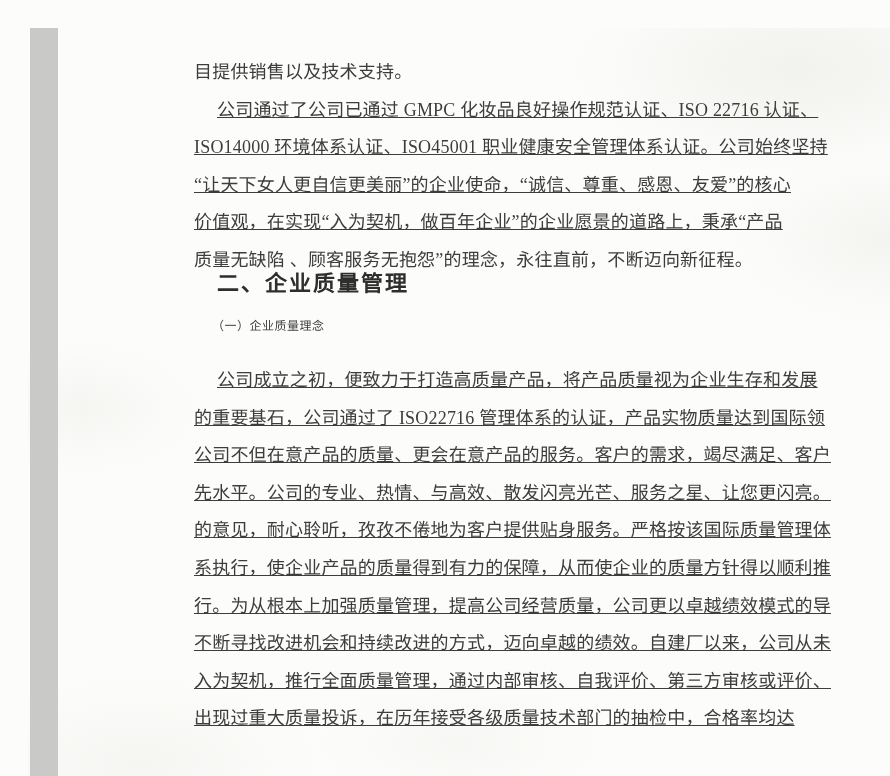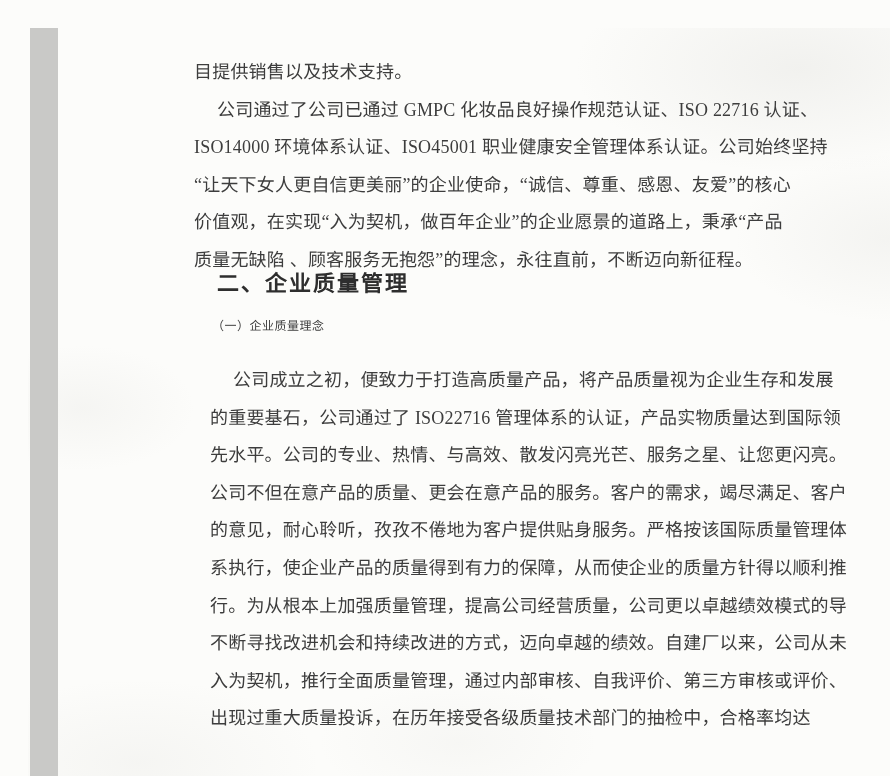--- a/index.html
+++ b/index.html
@@ -43,24 +43,25 @@
   }
   .line {
     height: 37.6px;
     line-height: 37.6px;
     white-space: nowrap;
     letter-spacing: 0.2px;
   }
   .line.just {
     text-align: justify;
     text-align-last: justify;
+    text-decoration: underline;
   }
   .line.indent { padding-left: 37px; }
   #block1 { top: -2px; }
-  #block2 { top: 306px; margin-left: 16px; }
+  #block2 { top: 306px; }
   #section-heading {
     position: absolute;
     left: 175px; top: 226px;
     font-family: Liberation Serif, serif;
     font-weight: bold;
     font-size: 22px;
     line-height: 32px;
     color: var(--heading-ink);
     letter-spacing: 2px;
     white-space: nowrap;
@@ -99,22 +100,22 @@
     <div class="line">质量无缺陷 、顾客服务无抱怨”的理念，永往直前，不断迈向新征程。</div>
   </div>
 
   <h2 id="section-heading">二、企业质量管理</h2>
 
   <div id="subsection-heading">（一）企业质量理念</div>
 
   <div class="text-col" id="block2">
     <div class="line just indent">公司成立之初，便致力于打造高质量产品，将产品质量视为企业生存和发展</div>
     <div class="line just">的重要基石，公司通过了 ISO22716 管理体系的认证，产品实物质量达到国际领</div>
+    <div class="line just">公司不但在意产品的质量、更会在意产品的服务。客户的需求，竭尽满足、客户</div>
     <div class="line just">先水平。公司的专业、热情、与高效、散发闪亮光芒、服务之星、让您更闪亮。</div>
-    <div class="line just">公司不但在意产品的质量、更会在意产品的服务。客户的需求，竭尽满足、客户</div>
     <div class="line just">的意见，耐心聆听，孜孜不倦地为客户提供贴身服务。严格按该国际质量管理体</div>
     <div class="line just">系执行，使企业产品的质量得到有力的保障，从而使企业的质量方针得以顺利推</div>
     <div class="line just">行。为从根本上加强质量管理，提高公司经营质量，公司更以卓越绩效模式的导</div>
     <div class="line just">不断寻找改进机会和持续改进的方式，迈向卓越的绩效。自建厂以来，公司从未</div>
     <div class="line just">入为契机，推行全面质量管理，通过内部审核、自我评价、第三方审核或评价、</div>
     <div class="line just">出现过重大质量投诉，在历年接受各级质量技术部门的抽检中，合格率均达</div>
   </div>
 
   <div id="page-number">4</div>
 

